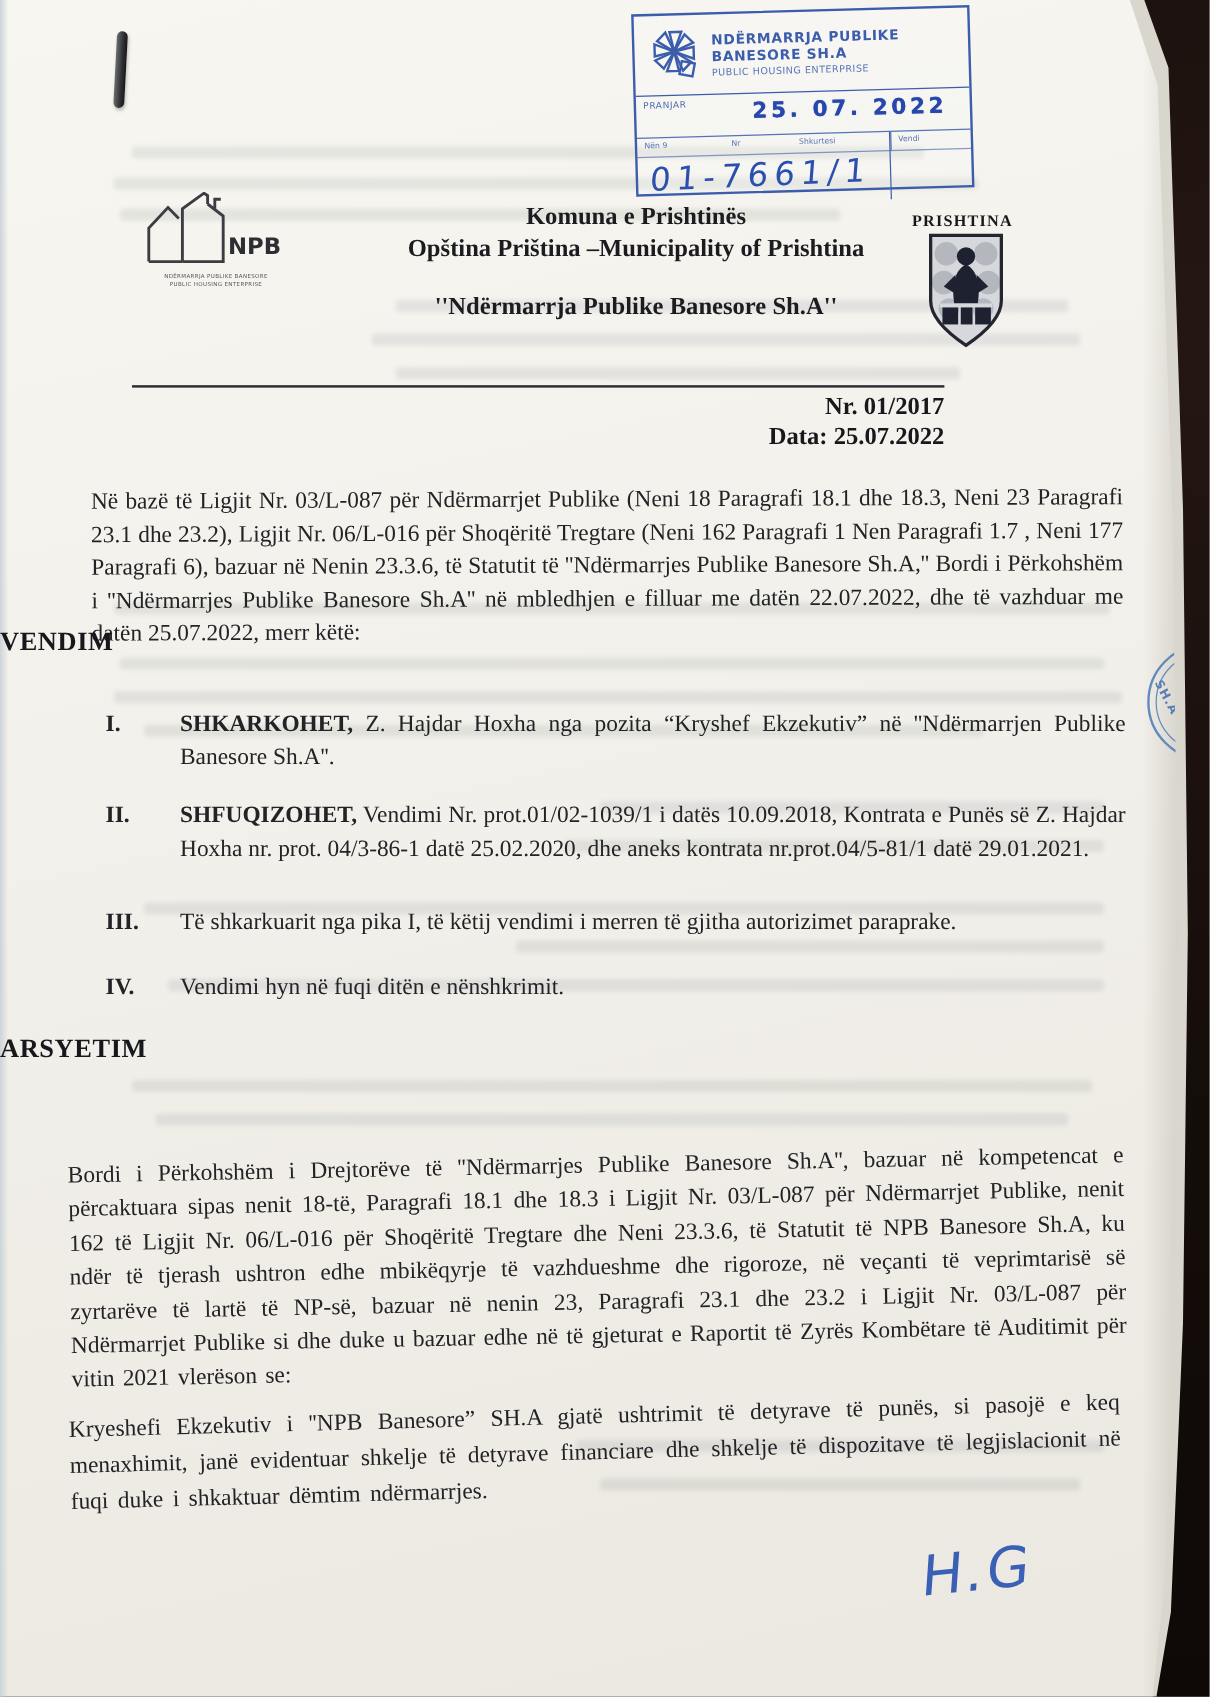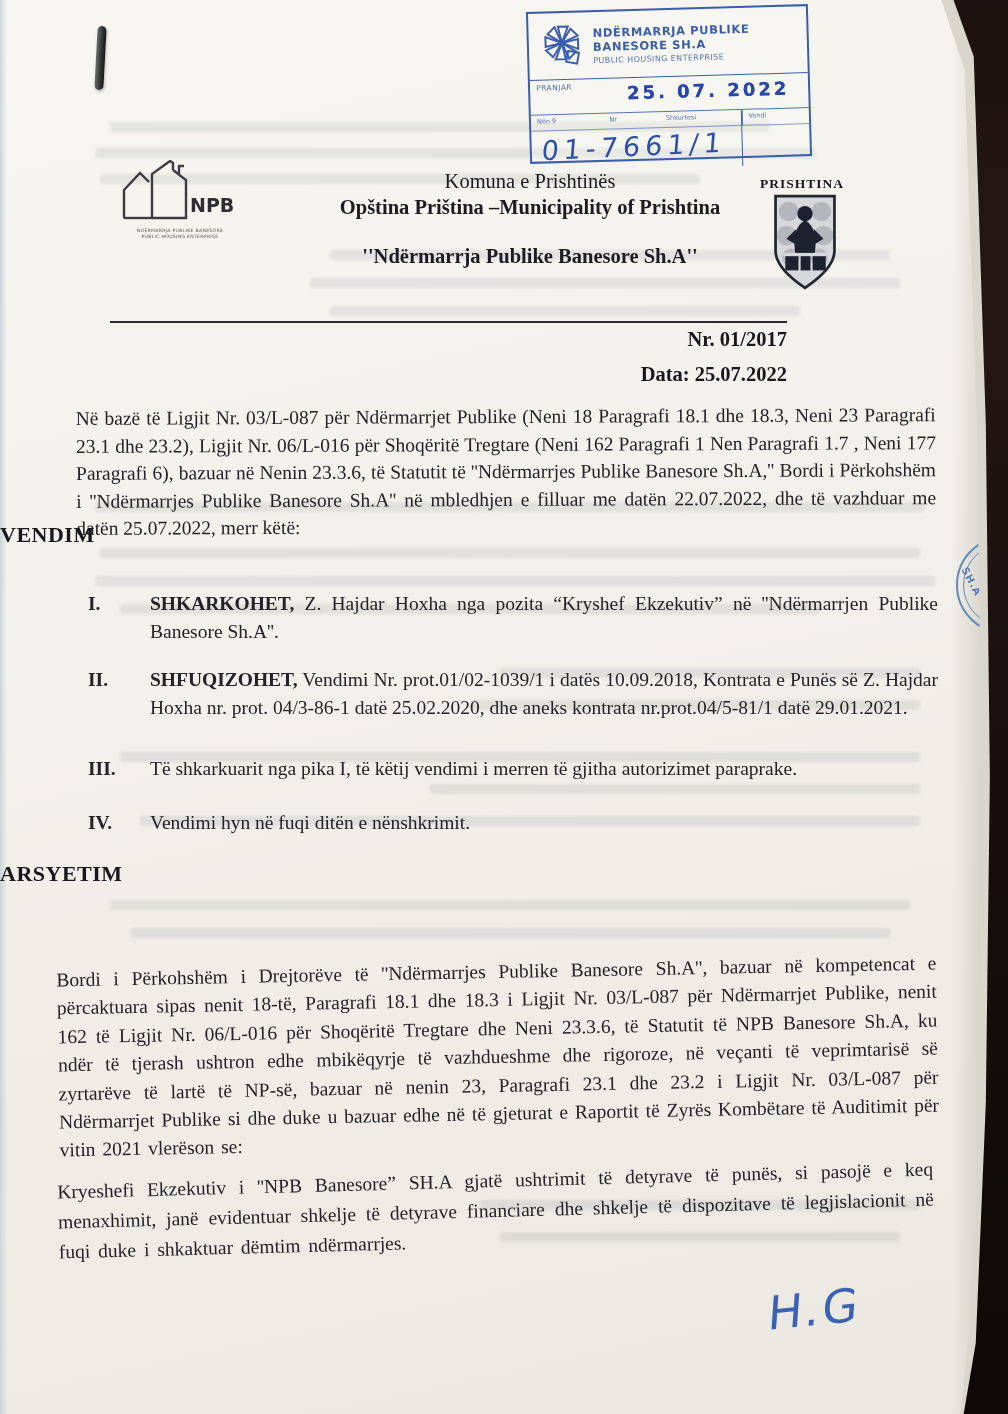--- a/index.html
+++ b/index.html
@@ -47,35 +47,35 @@
   .stamp-row3{position:relative;flex:1;border-top:1px solid rgba(59,93,172,0.6);height:40px;}
   .stamp-row3 .vline{position:absolute;right:24%;top:-16px;bottom:0;width:0;border-left:1.5px solid #3b5dac;}
   .stamp-number{
     position:absolute;left:10px;top:2px;font-size:27px;color:#2b4fae;
     transform:skewX(-7deg) rotate(-1deg);letter-spacing:5px;font-family:"DejaVu Sans", sans-serif;
   }
   .stamp-logo{flex:0 0 auto;}
 
   
   .header-center{position:absolute;left:190px;top:170px;width:680px;text-align:center;color:#1b1b20;}
-  .header-center .h1{font-weight:normal;font-size:20.5px;}
+  .header-center .h1{font-weight:bold;font-size:20.5px;}
   .header-center .h2{font-weight:bold;font-size:20.5px;margin-top:3px;}
   .header-center .h3{font-weight:bold;font-size:20.5px;margin-top:26px;}
 
   .npb-logo{position:absolute;left:110px;top:160px;width:140px;text-align:center;color:#3a3a40;}
   .npb-sub{font-family:"DejaVu Sans", sans-serif;font-size:4.6px;letter-spacing:0.3px;color:#55555c;line-height:1.4;margin-top:2px;}
 
   .emblem{position:absolute;left:760px;top:176px;width:78px;text-align:right;}
   .emblem-label{font-size:13.5px;letter-spacing:1px;color:#17171c;font-weight:bold;}
 
   
   .rule{position:absolute;left:110px;top:321px;width:677px;height:2px;background:#2a2a2e;}
   .meta{position:absolute;left:400px;top:328px;width:387px;text-align:right;color:#17171c;}
   .meta .m1{font-weight:bold;font-size:20.5px;}
-  .meta .m2{font-weight:bold;font-size:20.5px;margin-top:12px;text-align:right;}
+  .meta .m2{font-weight:bold;font-size:20.5px;margin-top:2px;text-align:right;}
 
   
   .intro{position:absolute;left:76px;top:383px;width:860px;font-size:19.5px;line-height:27.6px;color:#232327;text-align:justify;transform:rotate(-0.25deg);}
   .section-title{position:absolute;left:0;width:94%;text-align:left;font-weight:bold;font-size:22px;letter-spacing:0.5px;color:#17171c;}
   #vendim-title{top:522px;}
   #arsyetim-title{top:861px;}
 
   .items{position:absolute;left:88px;top:590px;width:850px;color:#232327;}
   .item{display:grid;grid-template-columns:62px 1fr;font-size:19.5px;line-height:27.6px;text-align:justify;}
   .item .num{font-weight:bold;}

